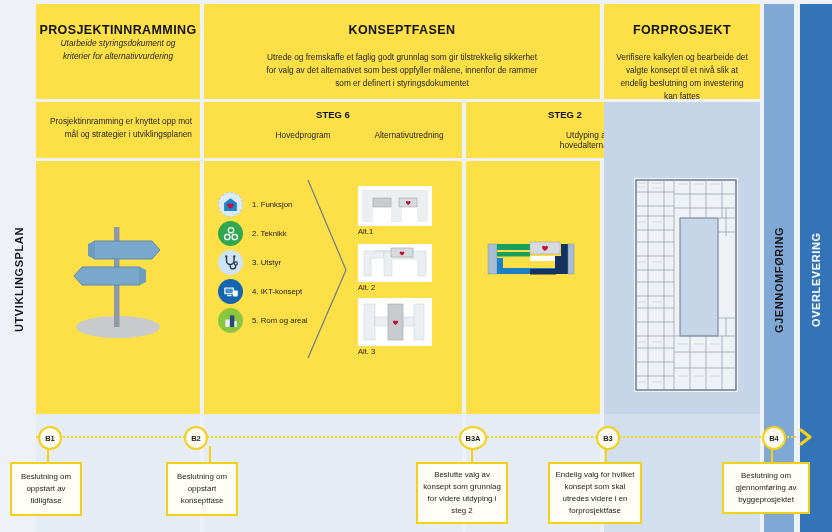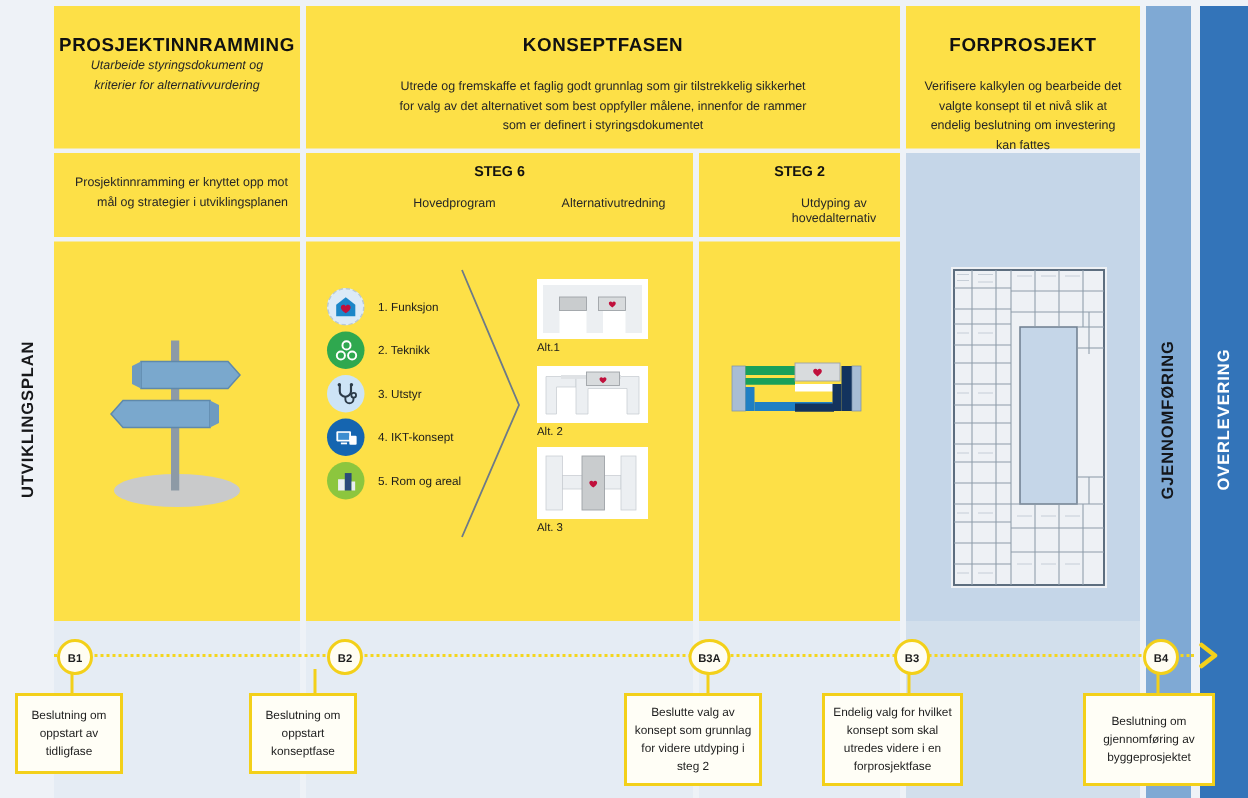--- a/index.html
+++ b/index.html
@@ -55,21 +55,21 @@
   #card-prosjektinnramming .card-title{margin-top:19px;}
   #card-prosjektinnramming .card-desc{font-style:italic;}
   #card-konseptfasen .card-title{margin-top:19px;}
   #card-konseptfasen .card-desc{margin-top:14px;}
   #card-forprosjekt .card-title{margin-top:19px;}
   #card-forprosjekt .card-desc{margin-top:14px;}
 
   
   #card-innramming-sub{left:36px;top:102px;width:164px;height:56px;}
   #card-steg1{left:204px;top:102px;width:258px;height:56px;}
-  #card-steg2{left:466px;top:102px;width:134px;height:56px;}
+  #card-steg2{left:466px;top:102px;width:134px;height:56px;padding-left:32px;}
   #card-forprosjekt-sub{left:604px;top:102px;width:156px;height:312px;}
 
   #card-innramming-sub .sub-text{
     font-size:8.3px;line-height:1.6;text-align:right;color:#262626;
     padding:0 8px;margin-top:13px;
   }
   .steg-title{text-align:center;font-weight:bold;font-size:9.5px;margin-top:7px;color:#111;}
   .steg-row{display:flex;margin-top:10px;margin-left:46px;}
   .steg-cell{flex:1;text-align:center;font-size:8.3px;color:#262626;}
 
@@ -397,29 +397,29 @@
     <div class="dotline"></div>
     <svg class="tl-arrow" width="18" height="18" viewBox="0 0 18 18">
       <polyline points="3,2 12,9 3,16" fill="none" stroke="#f3d01a" stroke-width="3" stroke-linecap="round" stroke-linejoin="round"></polyline>
     </svg>
 
     <div class="stem" style="left:47px;"></div>
     <div class="node" style="left:38px;">B1</div>
     <div class="tbox" style="left:10px;top:48px;width:72px;height:54px;">Beslutning om oppstart av tidligfase</div>
 
     <div class="stem" style="left:209px;"></div>
-    <div class="node" style="left:218px;text-align:center;">B2</div>
+    <div class="node" style="left:184px;text-align:center;">B2</div>
     <div class="tbox" style="left:166px;top:48px;width:72px;height:54px;">Beslutning om oppstart konseptfase</div>
 
     <div class="stem" style="left:471px;"></div>
     <div class="node" style="left:459px;width:24px;">B3A</div>
     <div class="tbox" style="left:416px;top:48px;width:92px;height:62px;">Beslutte valg av konsept som grunnlag for videre utdyping i steg 2</div>
 
     <div class="stem" style="left:605px;"></div>
     <div class="node" style="left:596px;">B3</div>
     <div class="tbox" style="left:548px;top:48px;width:94px;height:62px;">Endelig valg for hvilket konsept som skal utredes videre i en forprosjektfase</div>
 
     <div class="stem" style="left:771px;"></div>
     <div class="node" style="left:762px;">B4</div>
-    <div class="tbox" style="left:722px;top:48px;width:88px;height:62px;">Beslutning om gjennomføring av byggeprosjektet</div>
+    <div class="tbox" style="left:722px;top:48px;width:88px;height:52px;">Beslutning om gjennomføring av byggeprosjektet</div>
   </div>
 
 </div>
 
 </body></html>

